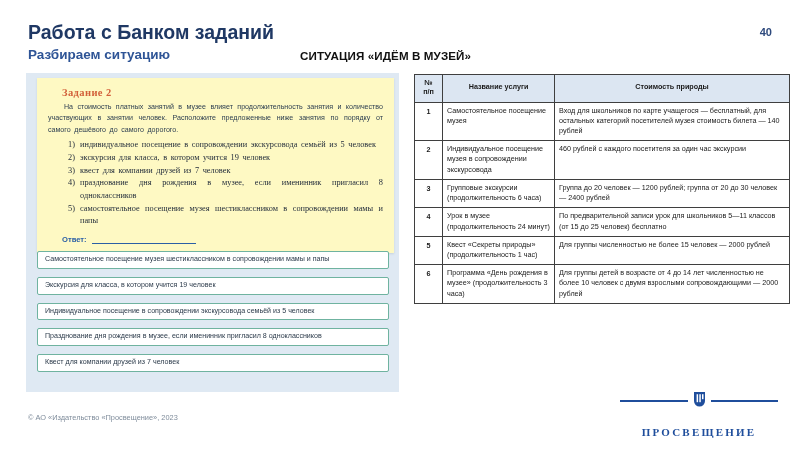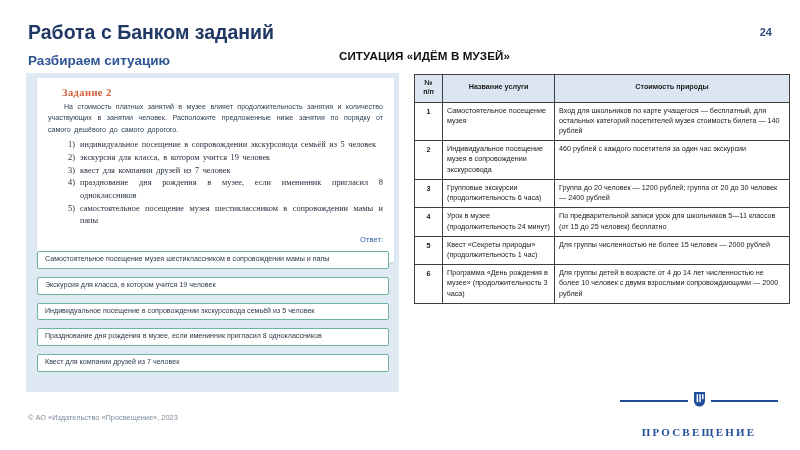--- a/index.html
+++ b/index.html
@@ -34,39 +34,39 @@
     font-weight: bold;
     color: #1f3864;
     line-height: 1.12;
     white-space: nowrap;
   }
   .slide-subtitle {
     font-size: 13.5px;
     font-weight: bold;
     color: #2e5496;
     line-height: 1.2;
-    margin-top: 9px;
+    margin-top: 3px;
     white-space: nowrap;
   }
 
   .page-number {
     position: absolute;
     right: 28px;
     top: 26px;
     font-size: 11px;
     font-weight: bold;
     color: #2e4a7d;
   }
 
   .situation-heading {
     position: absolute;
     left: 300px;
     top: 49px;
     width: 210px;
-    text-align: right;
+    text-align: left;
     font-size: 11.6px;
     font-weight: bold;
     color: #111111;
     letter-spacing: 0.1px;
     white-space: nowrap;
   }
 
   
   .left-panel {
     position: absolute;
@@ -77,21 +77,21 @@
     background: #dfe9f3;
     box-sizing: border-box;
   }
 
   .task-card {
     position: absolute;
     left: 11px;
     top: 5px;
     width: 357px;
     box-sizing: border-box;
-    background: #ffffff;
+    background: #fef9c3;
     padding: 8px 11px 8px 11px;
     box-shadow: 0 1px 2px rgba(90,110,130,0.18);
   }
   .task-heading {
     font-family: "Liberation Serif", serif;
     font-size: 10.5px;
     font-weight: bold;
     color: #d2603a;
     margin: 1px 0 4px 14px;
     letter-spacing: 0.4px;
@@ -124,25 +124,24 @@
     width: 12px;
   }
   .task-list .txt {
     flex: 1 1 auto;
     text-align: justify;
     word-spacing: 1.5px;
   }
   .answer-line {
     margin: 7px 0 1px 14px;
     font-size: 7.6px;
-    font-weight: normal;
+    font-weight: bold;
     color: #2b5fa5;
     display: flex;
     align-items: flex-end;
-    flex-direction: column;
   }
   .answer-line .blank {
     display: inline-block;
     width: 104px;
     border-bottom: 1px solid #2b5fa5;
     height: 8px;
     margin-left: 5px;
   }
 
   .option-list {
@@ -243,21 +242,21 @@
 </head>
 <body>
 
 <div class="slide">
 
   <div class="title-block">
     <div class="slide-title">Работа с Банком заданий</div>
     <div class="slide-subtitle">Разбираем ситуацию</div>
   </div>
 
-  <div class="page-number">24</div>
+  <div class="page-number">40</div>
 
   <div class="situation-heading">СИТУАЦИЯ «ИДЁМ В МУЗЕЙ»</div>
 
   <div class="left-panel">
 
     <div class="task-card">
       <div class="task-heading">Задание 2</div>
       <p class="task-intro">На стоимость платных занятий в музее влияет продолжительность занятия и количество участвующих в занятии человек. Расположите предложенные ниже занятия по порядку от самого дешёвого до самого дорогого.</p>
       <ul class="task-list" id="task-list">
           <li>

